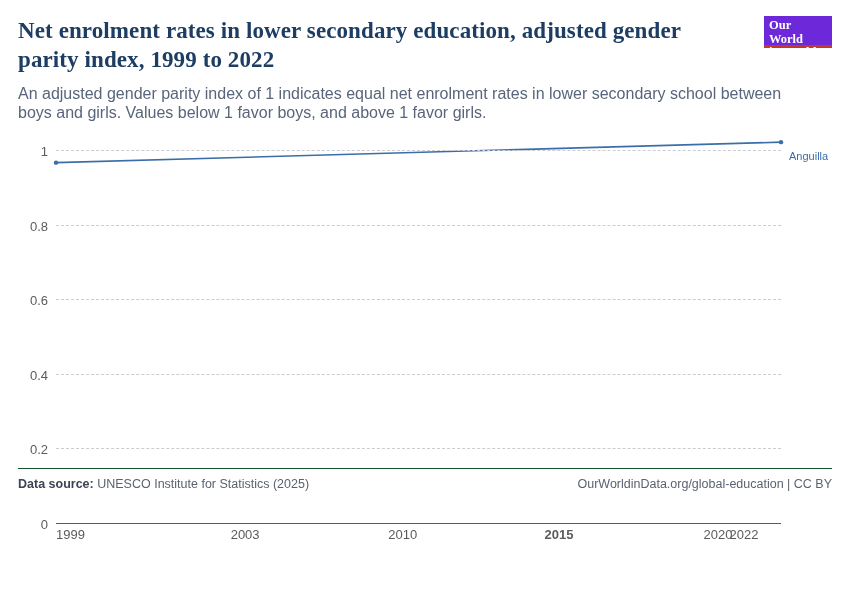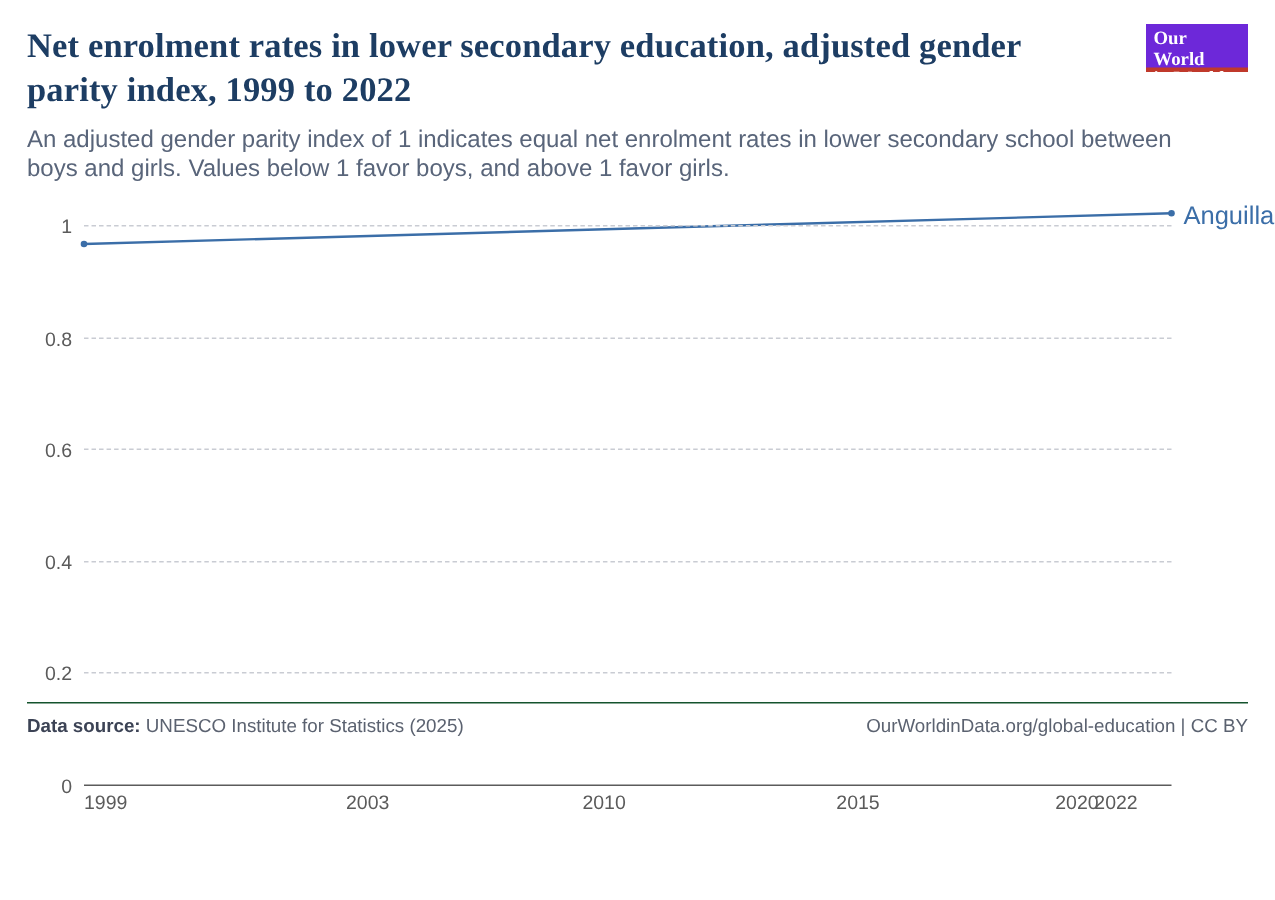--- a/index.html
+++ b/index.html
@@ -109,23 +109,24 @@
     transform: translateX(-50%);
     font-size: 13px;
     color: #5b5b5b;
     white-space: nowrap;
   }
   .xtick.first {
     transform: translateX(0);
   }
   .series-label {
     position: absolute;
-    font-size: 17px;
+    font-size: 11px;
     color: #3b6ea8;
     white-space: nowrap;
+    margin-top: 16px;
   }
   .svg-layer {
     position: absolute;
     left: 0;
     top: 0;
     width: 100%;
     height: 100%;
     overflow: visible;
   }
   
@@ -190,21 +191,21 @@
         </div>
         <div class="gridline" style="top: 22.3585px;">
           <span class="ytick">1</span>
         </div>
       </div>
 
     <div class="xaxis" id="xaxis">
         <div class="xtick first" style="left: 0px; text-align: right;">1999</div>
         <div class="xtick" style="left: 189.13px;">2003</div>
         <div class="xtick" style="left: 346.739px;">2010</div>
-        <div class="xtick" style="left: 516px;">2015</div>
+        <div class="xtick" style="left: 503px; font-weight: bold;">2015</div>
         <div class="xtick" style="left: 661.957px;">2020</div>
         <div class="xtick" style="left: 688px;">2022</div>
       </div>
 
   <div class="series-label" style="color: rgb(59, 110, 168); left: 771px; top: 16.1604px;">Anguilla</div>
     </div>
 
   <div class="footer">
     <div class="src">
       <strong>Data source:</strong><span> UNESCO Institute for Statistics (2025)</span>

